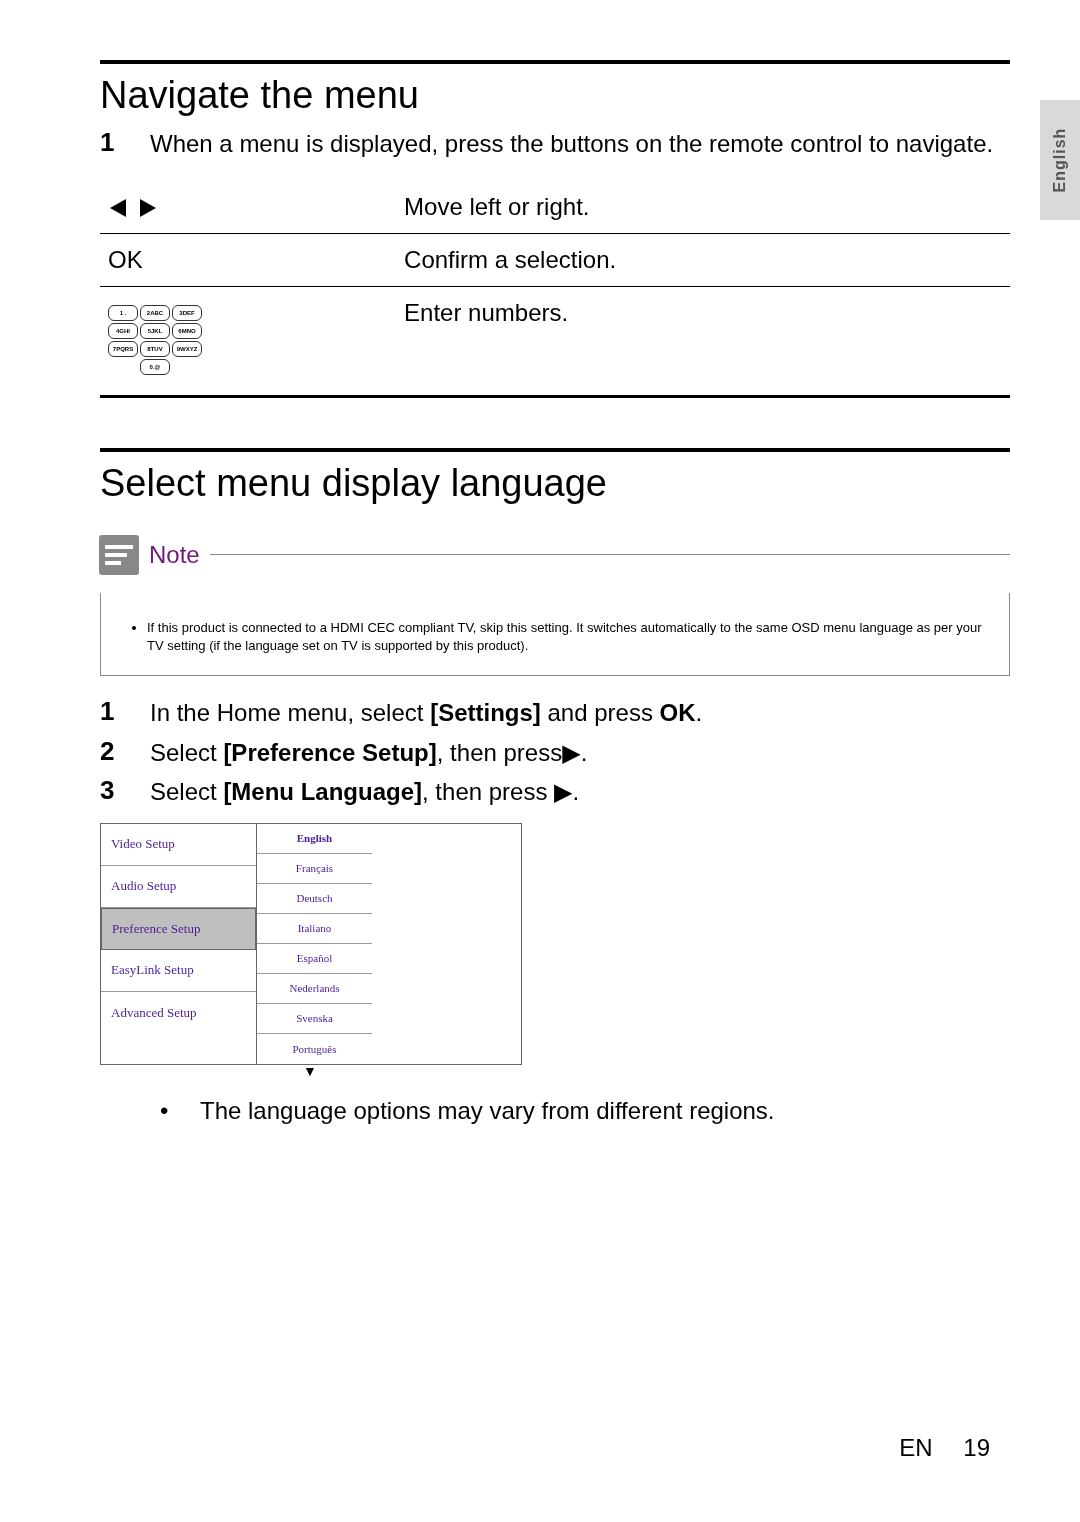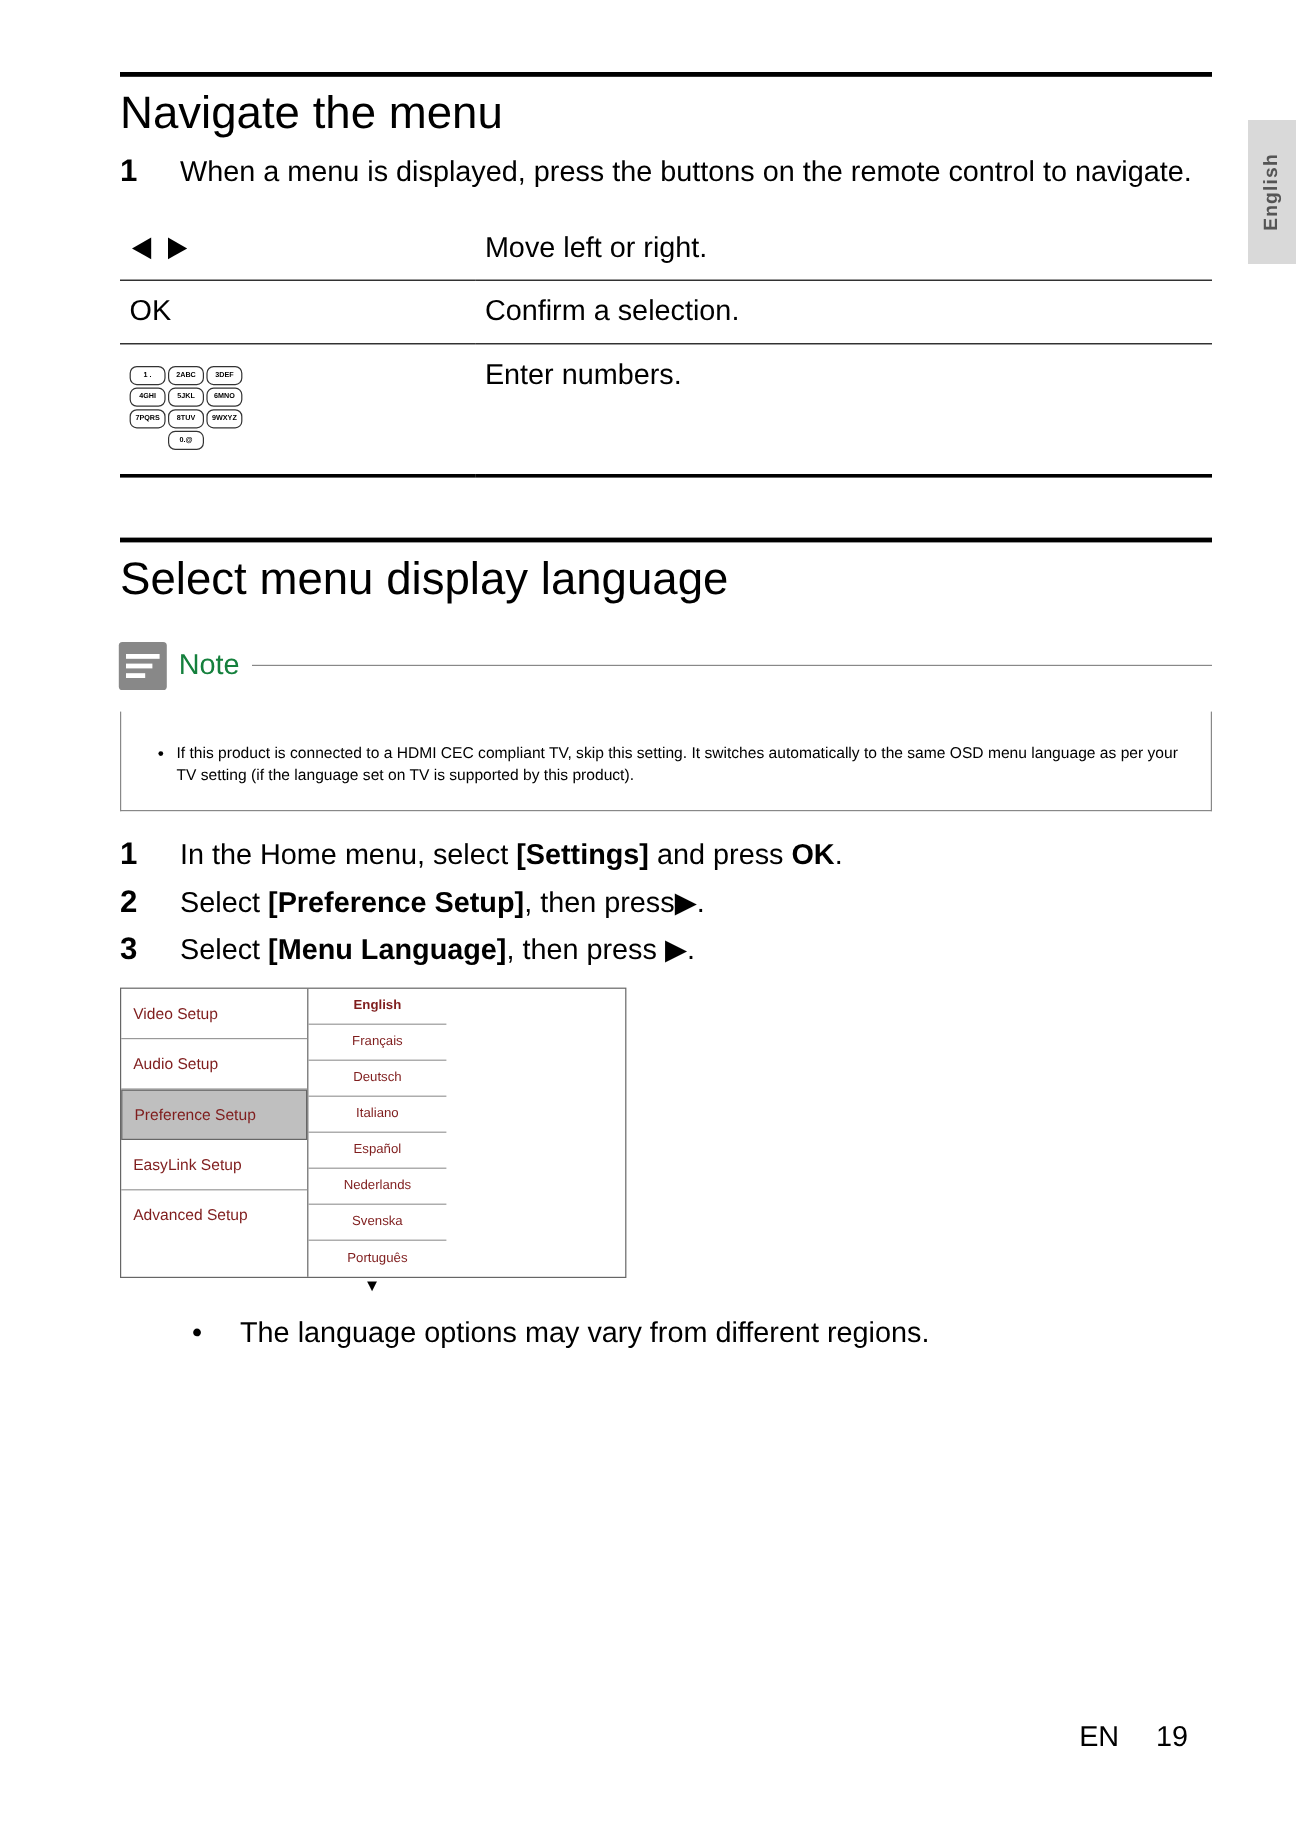--- a/index.html
+++ b/index.html
@@ -135,21 +135,21 @@
   }
   .note-icon div {
     height: 4px;
     background: #fff;
     width: 70%;
   }
   .note-icon div:nth-child(2) { width: 55%; align-self: flex-start; margin-left: 15%;}
   .note-icon div:nth-child(3) { width: 40%; align-self: flex-start; margin-left: 15%;}
   .note-title {
     font-size: 24px;
-    color: #15803d;
+    color: #701a75;
   }
   .note-box ul {
     margin: 14px 0 0 0;
     padding-left: 26px;
   }
   .note-box li {
     line-height: 1.4;
   }
   .bold { font-weight: bold; }
 
@@ -165,24 +165,25 @@
   .menu-col {
     display: flex;
     flex-direction: column;
   }
   .menu-col.left { width: 155px; border-right: 1px solid #666; }
   .menu-col.mid  { width: 150px; border-right: 1px solid #666; }
   .menu-col.right{ width: 115px; }
   .menu-cell {
     border-bottom: 1px solid #999;
     padding: 8px 10px;
-    color: #7f1d1d;
+    color: #4c1d95;
     box-sizing: border-box;
     display: flex;
     align-items: center;
+    font-family: Liberation Serif, serif;
   }
   .menu-col.left .menu-cell { height: 42px; }
   .menu-col.mid .menu-cell, .menu-col.right .menu-cell { height: 30px; font-size: 12px; }
   .menu-cell:last-child { border-bottom: none; }
   .menu-cell.selected-left { background: #bfbfbf; font-weight: 500; border:1px solid #666;}
   .menu-cell.selected-right { font-weight: bold; }
   .menu-col.right .menu-cell { justify-content: center; font-size: 11px; }
   .down-arrow {
     text-align: center;
     width: 420px;

